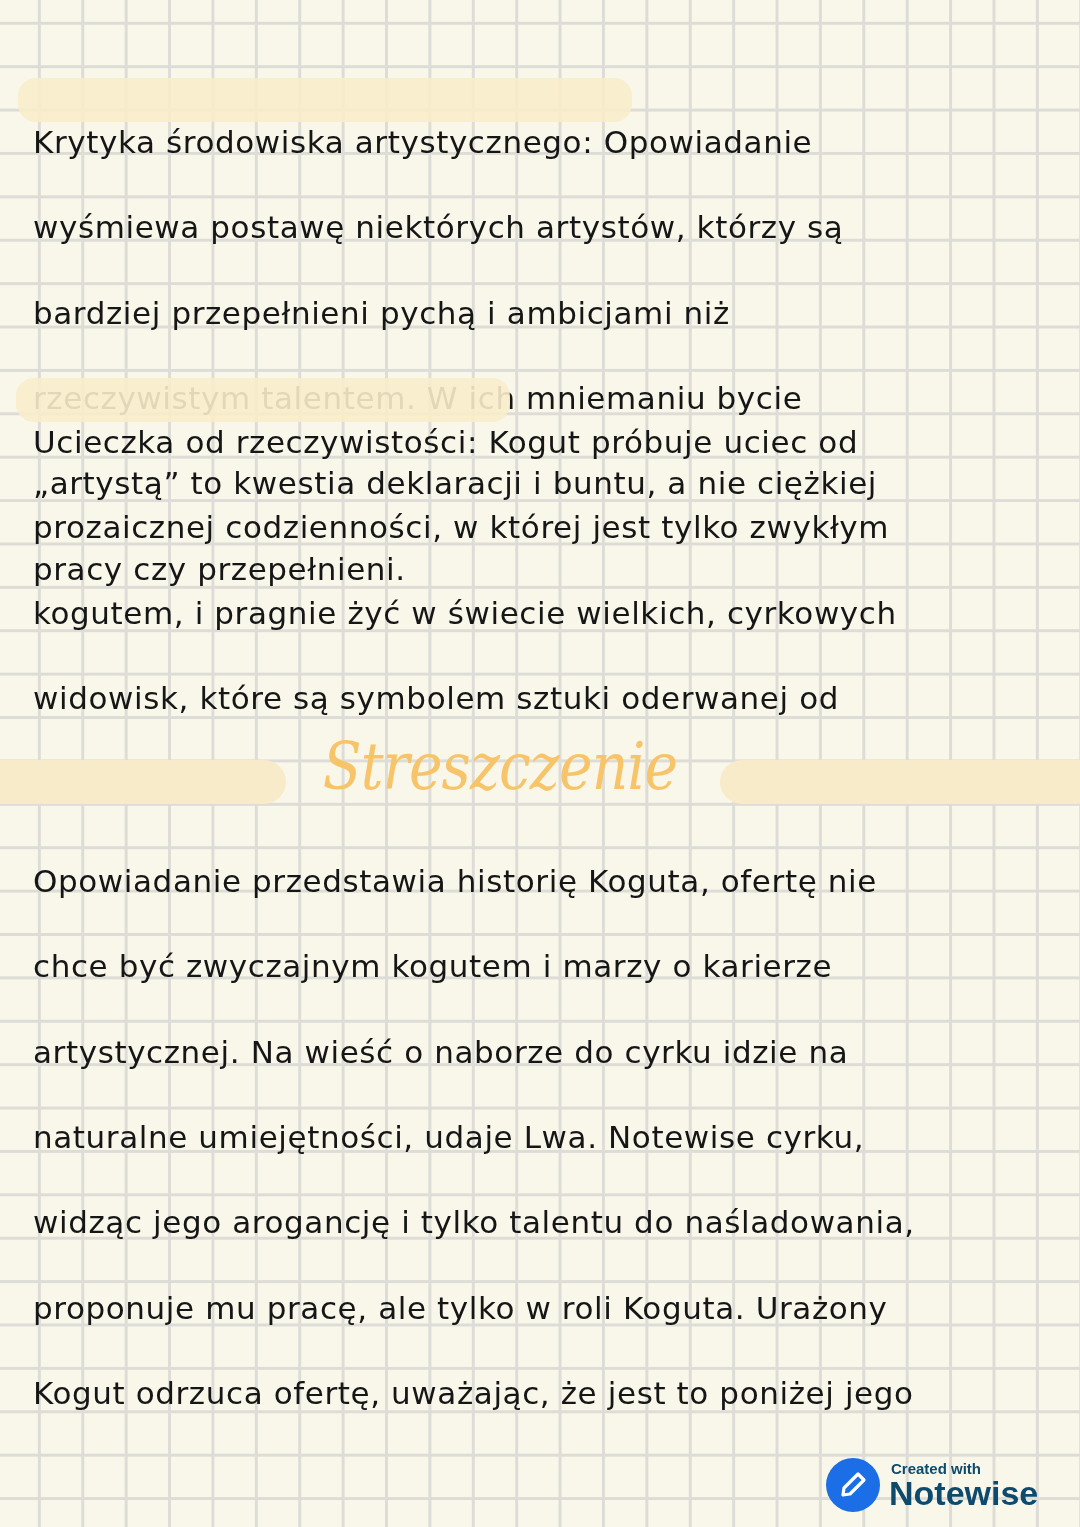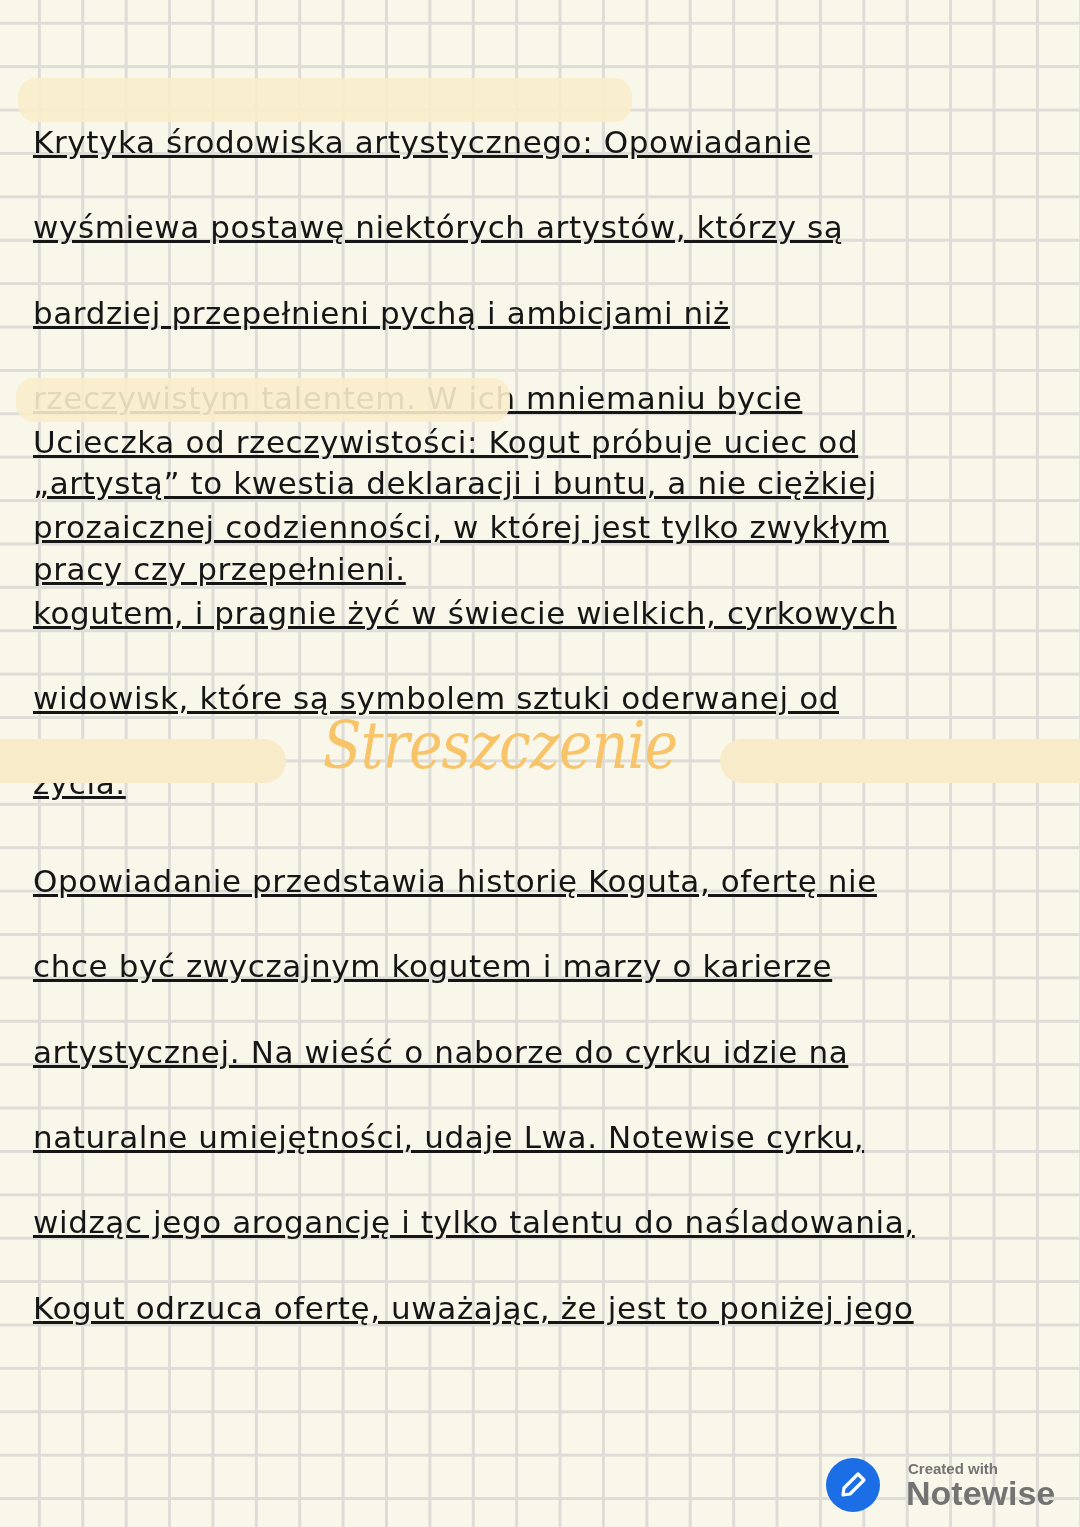--- a/index.html
+++ b/index.html
@@ -20,30 +20,30 @@
   .para {
     position: absolute;
     left: 33px;
     width: 1000px;
     font-size: 31px;
     line-height: 42.7px;
     letter-spacing: 0.6px;
     white-space: pre-line;
     margin: 0;
   }
-  .para .line { display: block; white-space: nowrap; text-decoration: underline; }
+  .para .line { display: block; white-space: nowrap; }
   .hl {
     position: absolute;
     background: #f8ecca;
     border-radius: 18px;
     opacity: 0.9;
   }
   .heading-wrap {
     position: absolute;
-    left: 0; top: 709px; width: 948px; height: 100px;
+    left: 0; top: 730px; width: 948px; height: 100px;
   }
   .heading-bar {
     position: absolute;
     top: 30px;
     height: 44px;
     background: #f8ebc9;
     border-radius: 22px;
   }
   .heading-title {
     position: absolute;
@@ -62,21 +62,21 @@
     position: absolute;
     left: 826px; top: 1458px;
     display: flex; align-items: center;
   }
   .badge-icon {
     width: 54px; height: 54px;
     border-radius: 50%;
     background: #1b6ee6;
     display: flex; align-items: center; justify-content: center;
   }
-  .badge-text { margin-left: 26px; color: #737373; font-family: "Liberation Sans", sans-serif; font-weight: bold; }
+  .badge-text { margin-left: 9px; color: #0c4a6e; font-family: "Liberation Sans", sans-serif; font-weight: bold; }
   .badge-small { font-size: 15px; line-height: 15px; margin-left: 2px; }
   .badge-big { font-size: 34px; line-height: 34px; letter-spacing: 0px; }
 </style>
 </head>
 <body>
 
 <div class="hl" style="left:18px; top:78px; width:614px; height:44px;"></div>
 <div class="para" style="top:78px;">
   <span class="line">Krytyka środowiska artystycznego: Opowiadanie</span>
   <span class="line">wyśmiewa postawę niektórych artystów, którzy są</span>
@@ -100,20 +100,21 @@
   <div class="heading-bar" style="left:720px; width:380px;"></div>
   <div class="heading-title">Streszczenie</div>
 </div>
 
 <div class="para" style="top:817px;">
   <span class="line">Opowiadanie przedstawia historię Koguta, ofertę nie</span>
   <span class="line">chce być zwyczajnym kogutem i marzy o karierze</span>
   <span class="line">artystycznej. Na wieść o naborze do cyrku idzie na</span>
   <span class="line">naturalne umiejętności, udaje Lwa. Notewise cyrku,</span>
   <span class="line">widząc jego arogancję i tylko talentu do naśladowania,</span>
+  <span class="line">proponuje mu pracę, ale tylko w roli Koguta. Urażony</span>
   <span class="line">Kogut odrzuca ofertę, uważając, że jest to poniżej jego</span>
   
   
   
   
   
 </div>
 
 <div class="badge">
   <div class="badge-icon">

